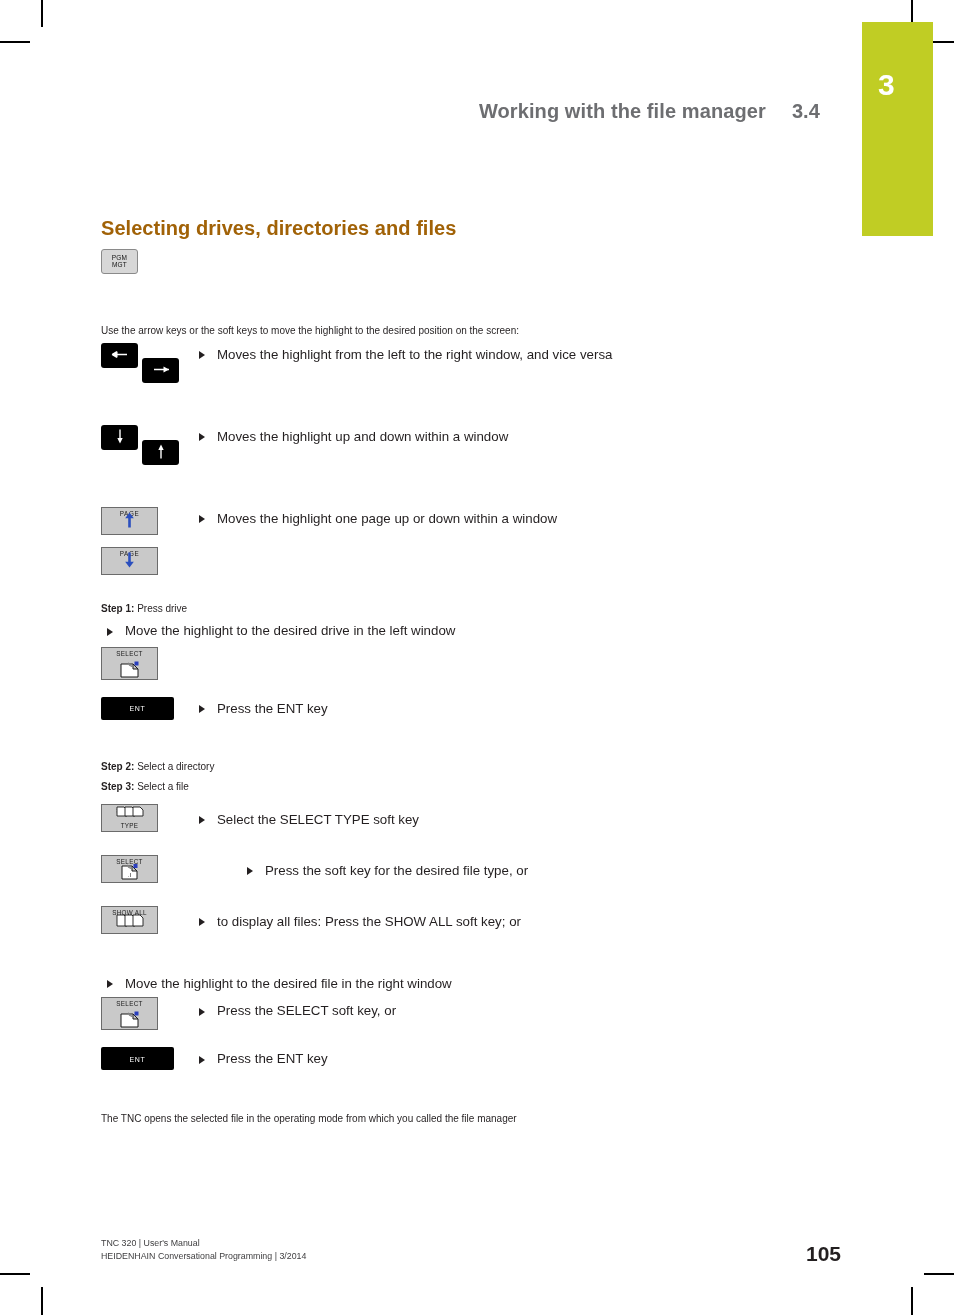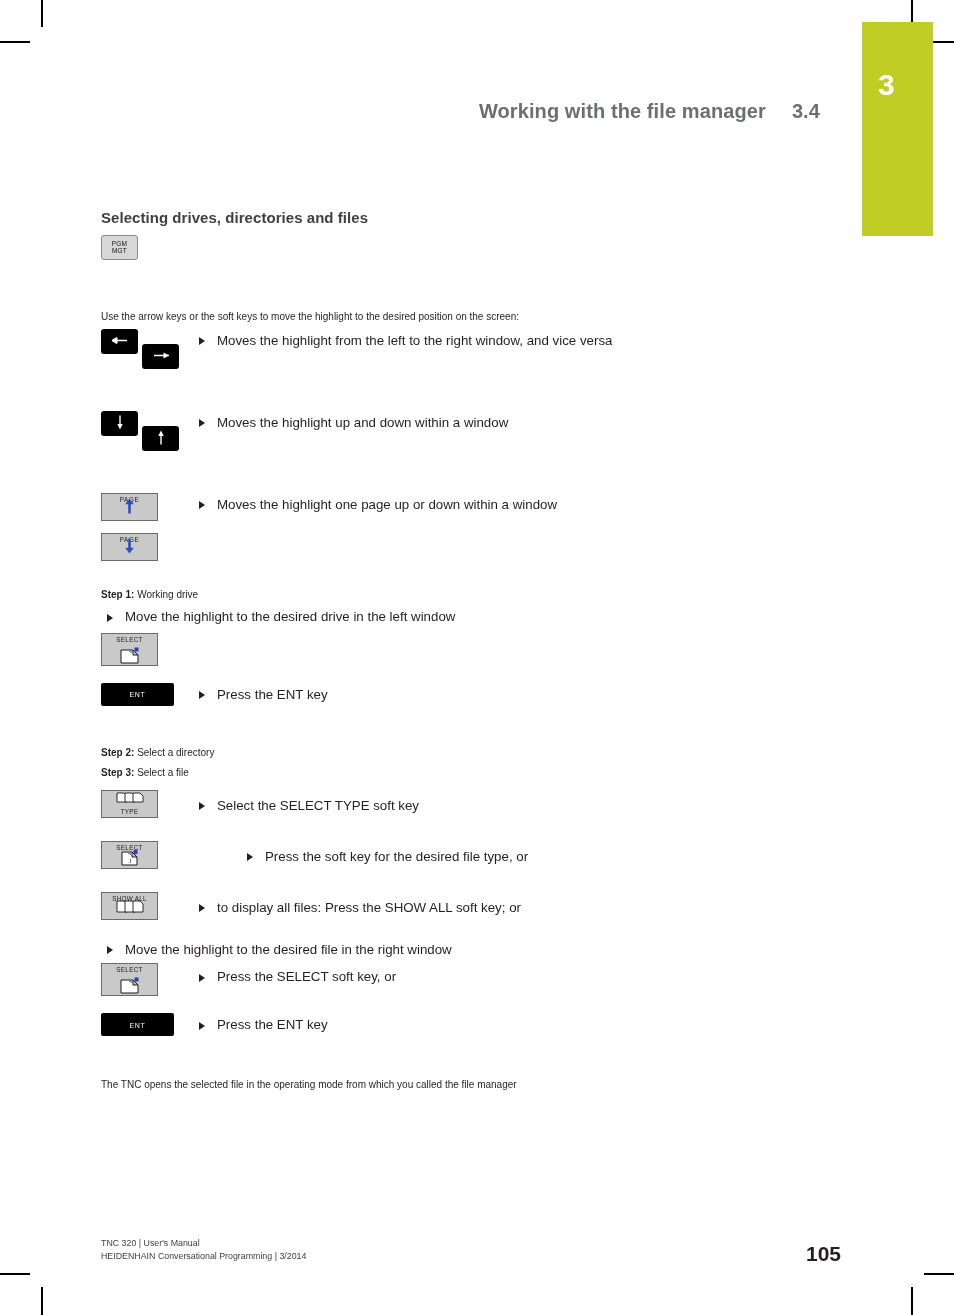--- a/index.html
+++ b/index.html
@@ -68,24 +68,24 @@
 
   
   .content {
     position: absolute;
     left: 101px;
     top: 205px;
     width: 640px;
   }
 
   h2.section-title {
-    margin: 4px 0 9px 0;
-    font-size: 15px;
+    margin: 12px 0 9px 0;
+    font-size: 20px;
     font-weight: bold;
-    color: #404040;
+    color: #a16207;
     letter-spacing: 0.05px;
   }
 
   
   p.body-text {
     margin: 0;
     font-size: 10px;
     line-height: 19.5px;
     color: #231f20;
   }
@@ -378,21 +378,21 @@
         </span>
       </span>
     </div>
     <div class="key-text" style="padding-top:2px;">
       <div class="bullet-sm">Moves the highlight one page up or down within a window</div>
     </div>
   </div>
 
   <p class="body-text" style="margin-top:12px;">
     <span class="step-label">Step 1:</span>
-    <span>Working drive</span>
+    <span>Press drive</span>
   </p>
   <div class="bullet" style="margin-top:3px;">Move the highlight to the desired drive in the left window</div>
 
   <div class="key-row" style="margin-top:6px; min-height:40px;">
     <div class="key-slot">
       <span class="key key-soft tall">
         <span class="cap">SELECT</span>
         <span class="glyph">
           <svg width="22" height="18" viewBox="0 0 22 18" aria-hidden="true">
             <polygon points="2,3 14,3 19,8 19,16 2,16" fill="#ffffff" stroke="#1a1a1a" stroke-width="1"></polygon>
@@ -476,21 +476,21 @@
             <polygon points="18,1 25,1 28,4 28,12 18,12" fill="#ffffff" stroke="#1a1a1a" stroke-width="0.9"></polygon>
           </svg>
         </span>
       </span>
     </div>
     <div class="key-text" style="padding-top:6px;">
       <div class="bullet-sm">to display all files: Press the SHOW ALL soft key; or</div>
     </div>
   </div>
 
-  <div class="bullet" style="margin-top:4px;">Move the highlight to the desired file in the right window</div>
+  <div class="bullet" style="margin-top:24px;">Move the highlight to the desired file in the right window</div>
 
   <div class="key-row" style="margin-top:4px; min-height:40px;">
     <div class="key-slot">
       <span class="key key-soft tall">
         <span class="cap">SELECT</span>
         <span class="glyph">
           <svg width="22" height="18" viewBox="0 0 22 18" aria-hidden="true">
             <polygon points="2,3 14,3 19,8 19,16 2,16" fill="#ffffff" stroke="#1a1a1a" stroke-width="1"></polygon>
             <polygon points="14,3 14,8 19,8" fill="#c9c9c9" stroke="#1a1a1a" stroke-width="1"></polygon>
             <path d="M9 2 L15 5 M10 4 L14 6" stroke="#808080" stroke-width="1.1"></path>

